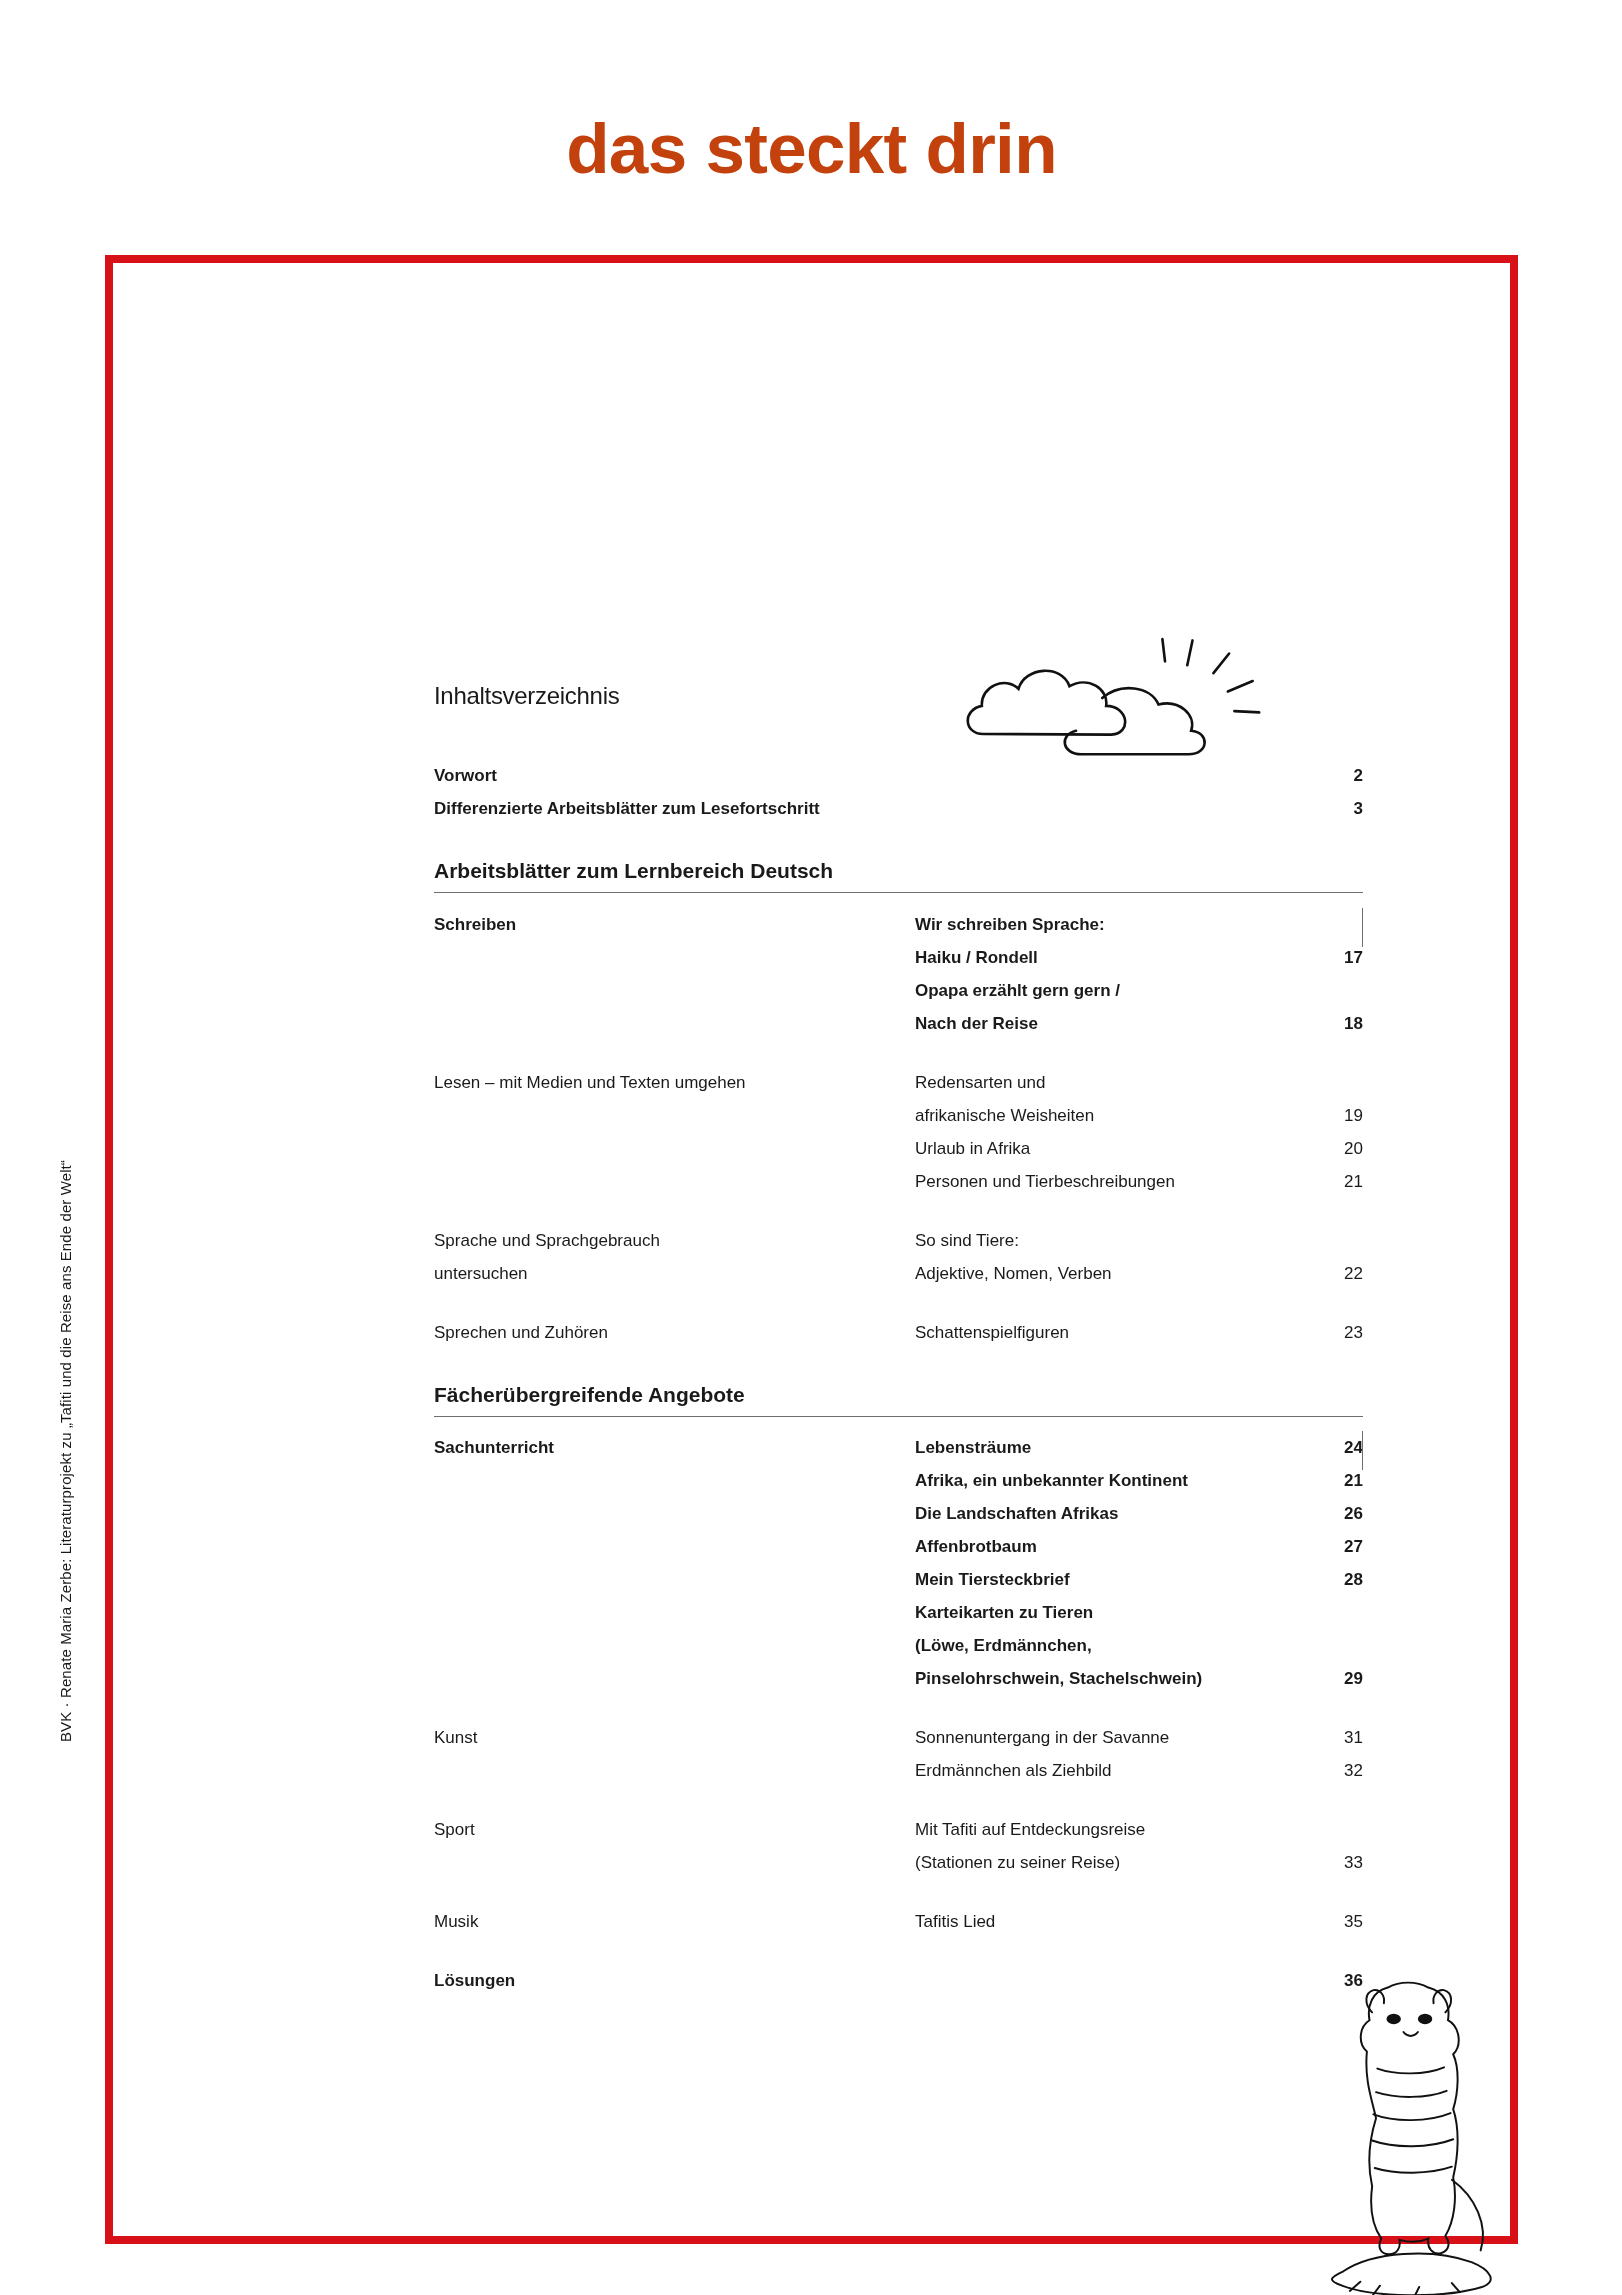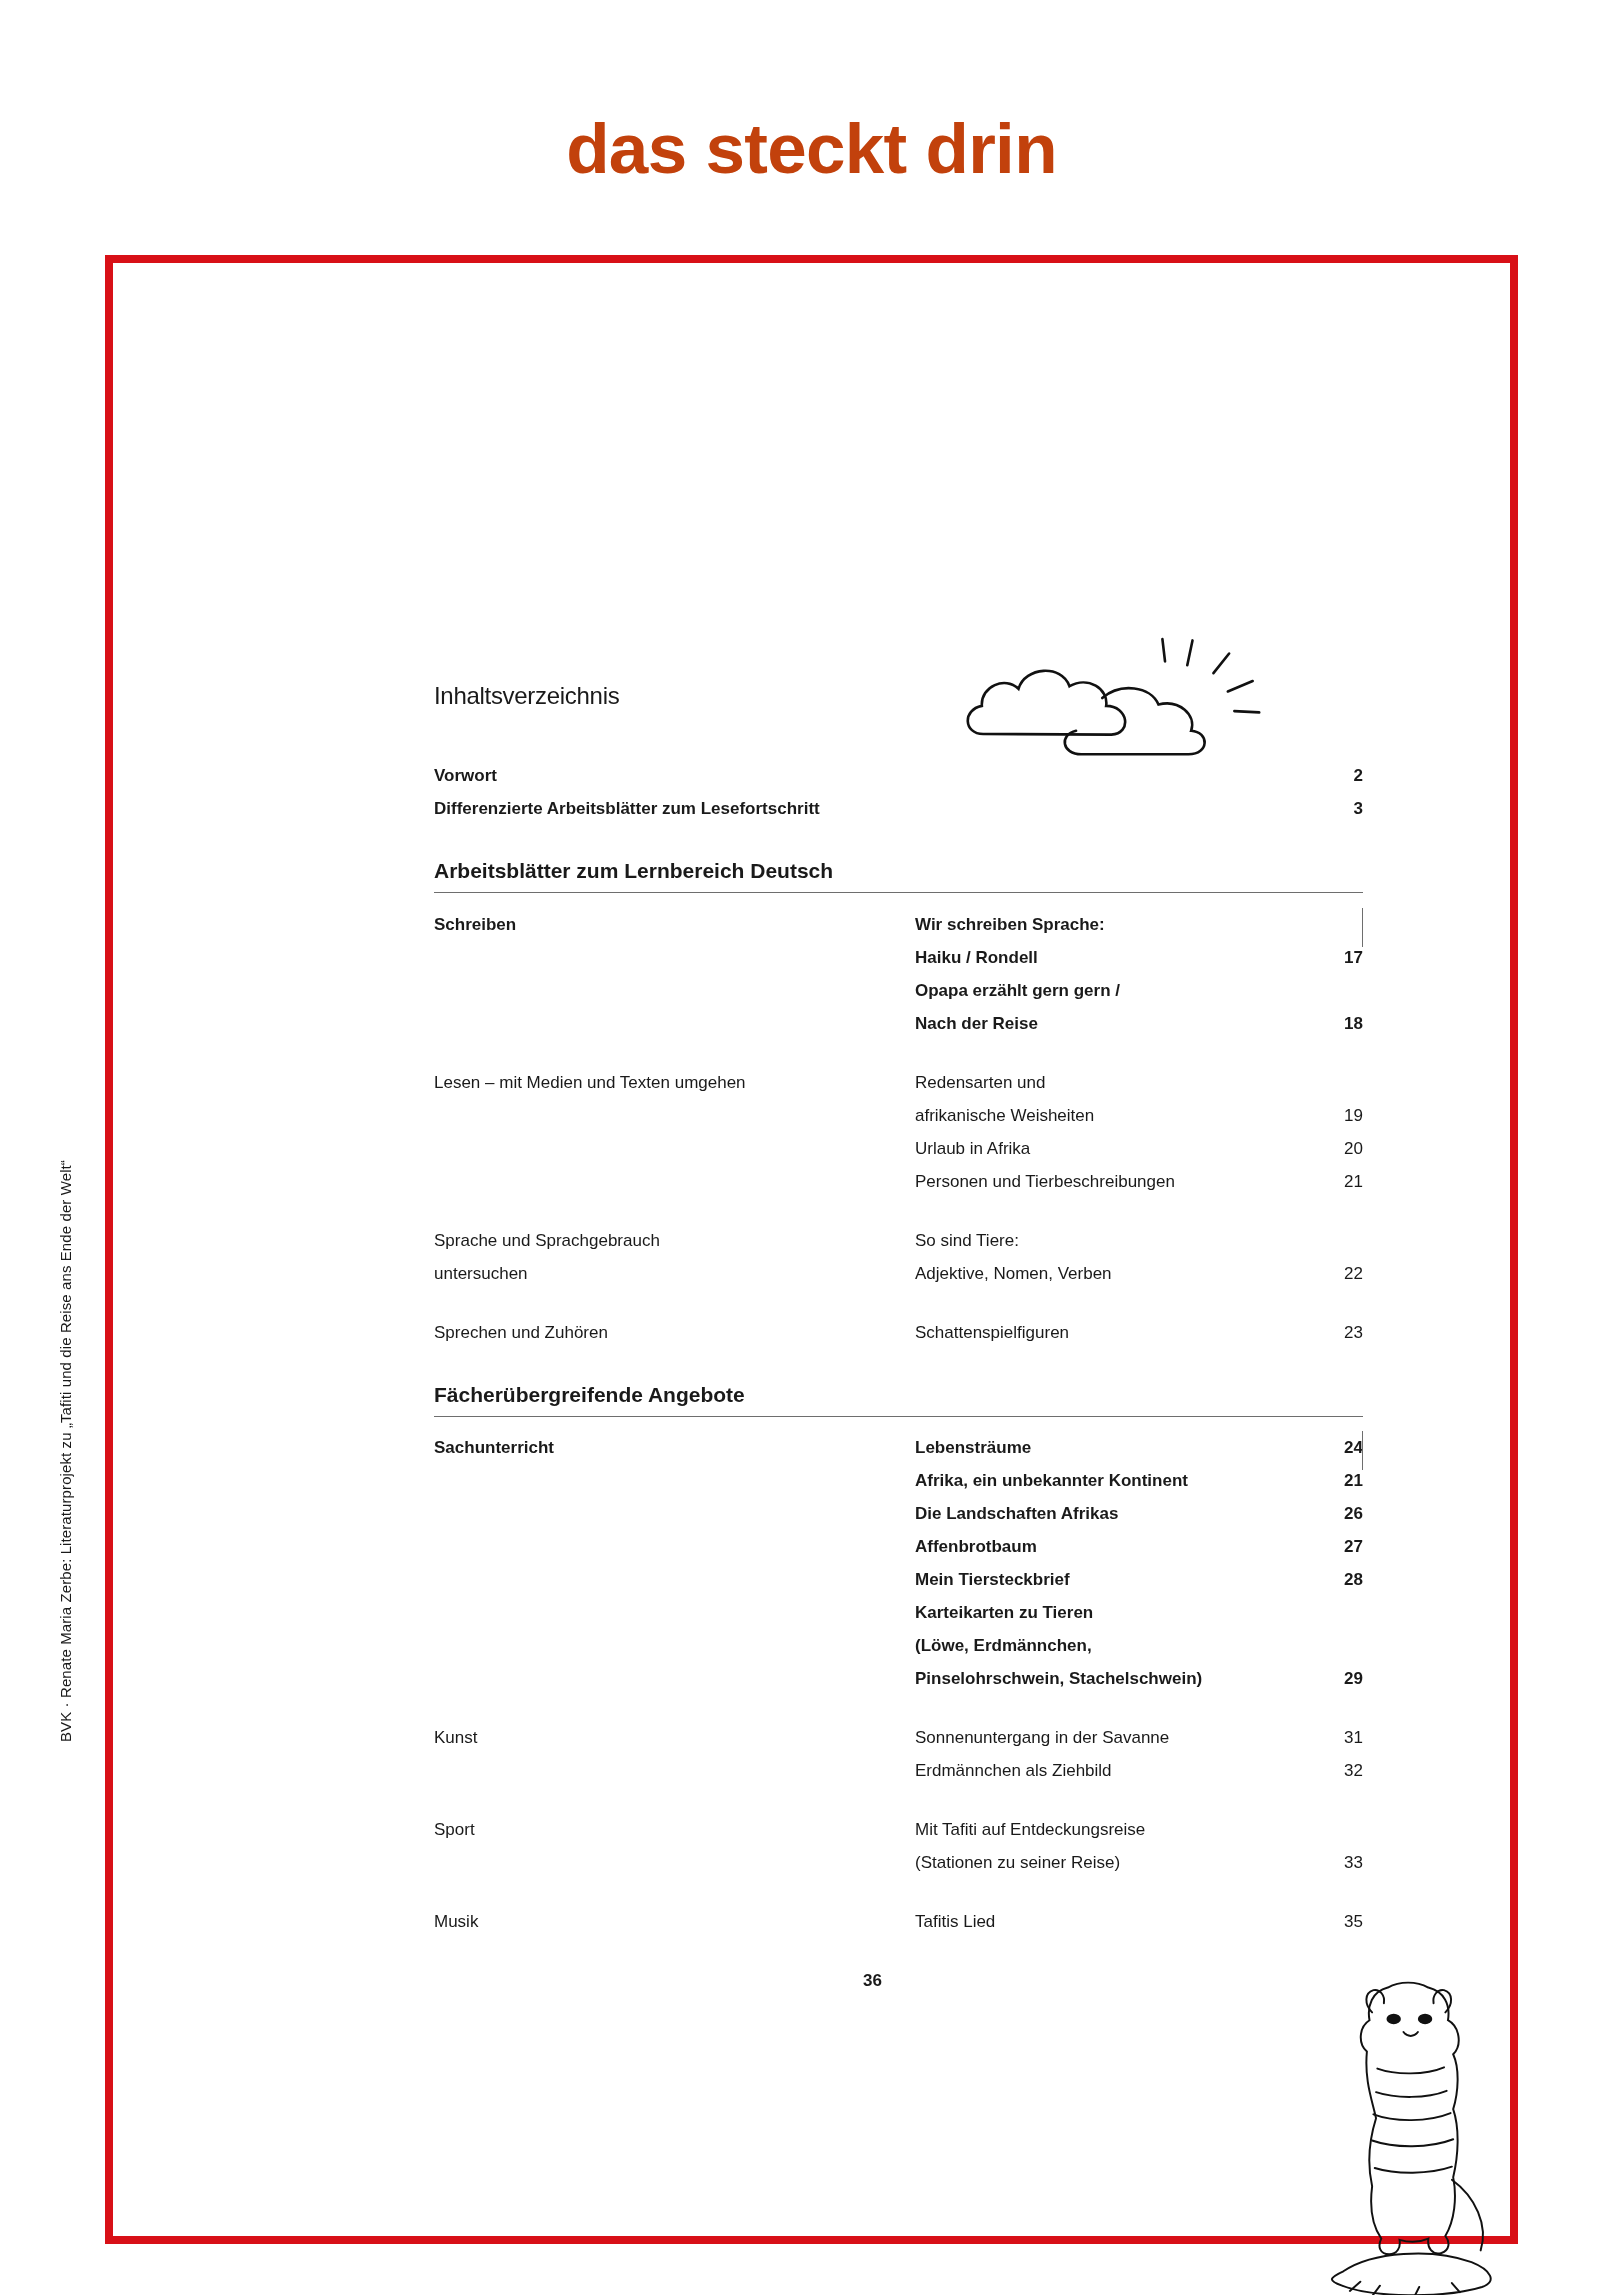--- a/index.html
+++ b/index.html
@@ -88,20 +88,21 @@
     width: 216px;
     height: 340px;
   }
 
   
   .row {
     display: flex;
     align-items: flex-start;
     font-size: 17px;
     line-height: 33px;
+    justify-content: flex-end;
   }
   .row .c1 { width: 481px; flex: 0 0 481px; }
   .row .c2 { width: 396px; flex: 0 0 396px; }
   .row .c3 { width: 52px; flex: 0 0 52px; text-align: right; }
 
   .row.bold { font-weight: bold; }
 
   .section-head {
     font-size: 21px;
     font-weight: bold;
@@ -359,19 +360,20 @@
       <div class="row">
         <div class="c1">Musik</div>
         <div class="c2">Tafitis Lied</div>
         <div class="c3">35</div>
       </div>
     </div>
 
     <div class="gap-sm"></div>
 
     <div class="row bold">
+      <div class="c1">Lösungen</div>
       <div class="c2"></div>
       <div class="c3">36</div>
     </div>
 
   </div>
 </div>
 
 
 </body></html>

